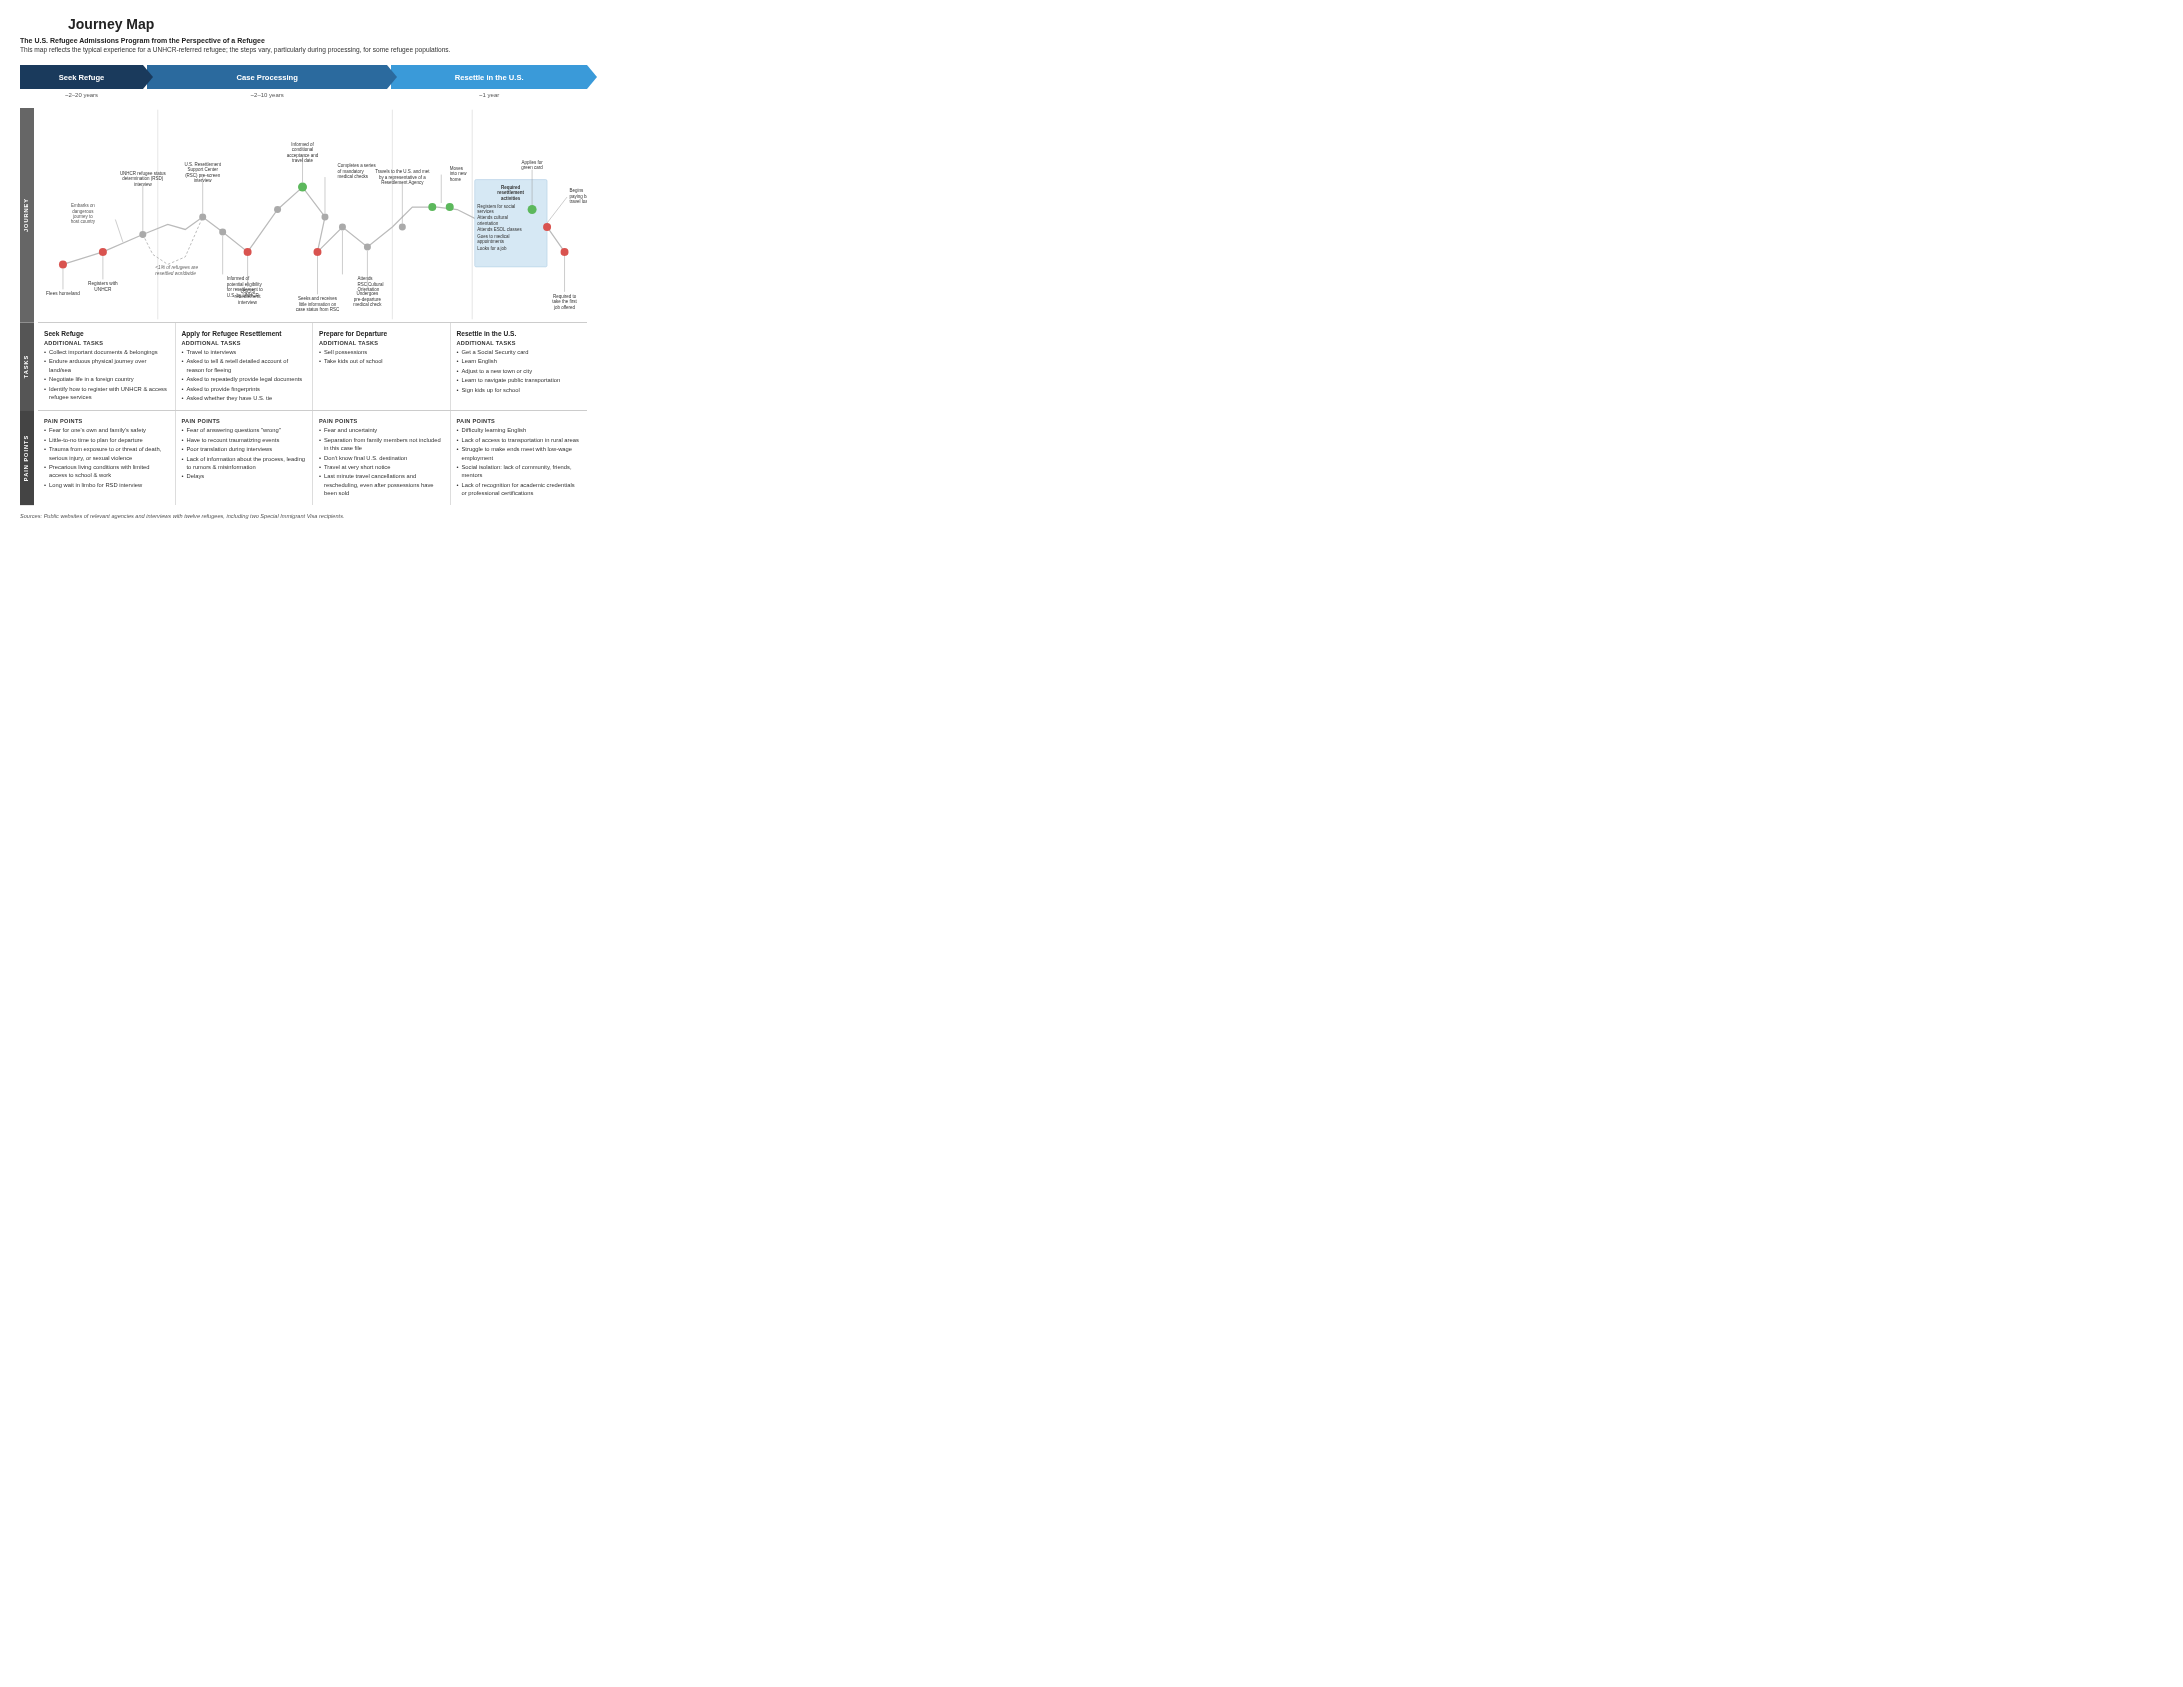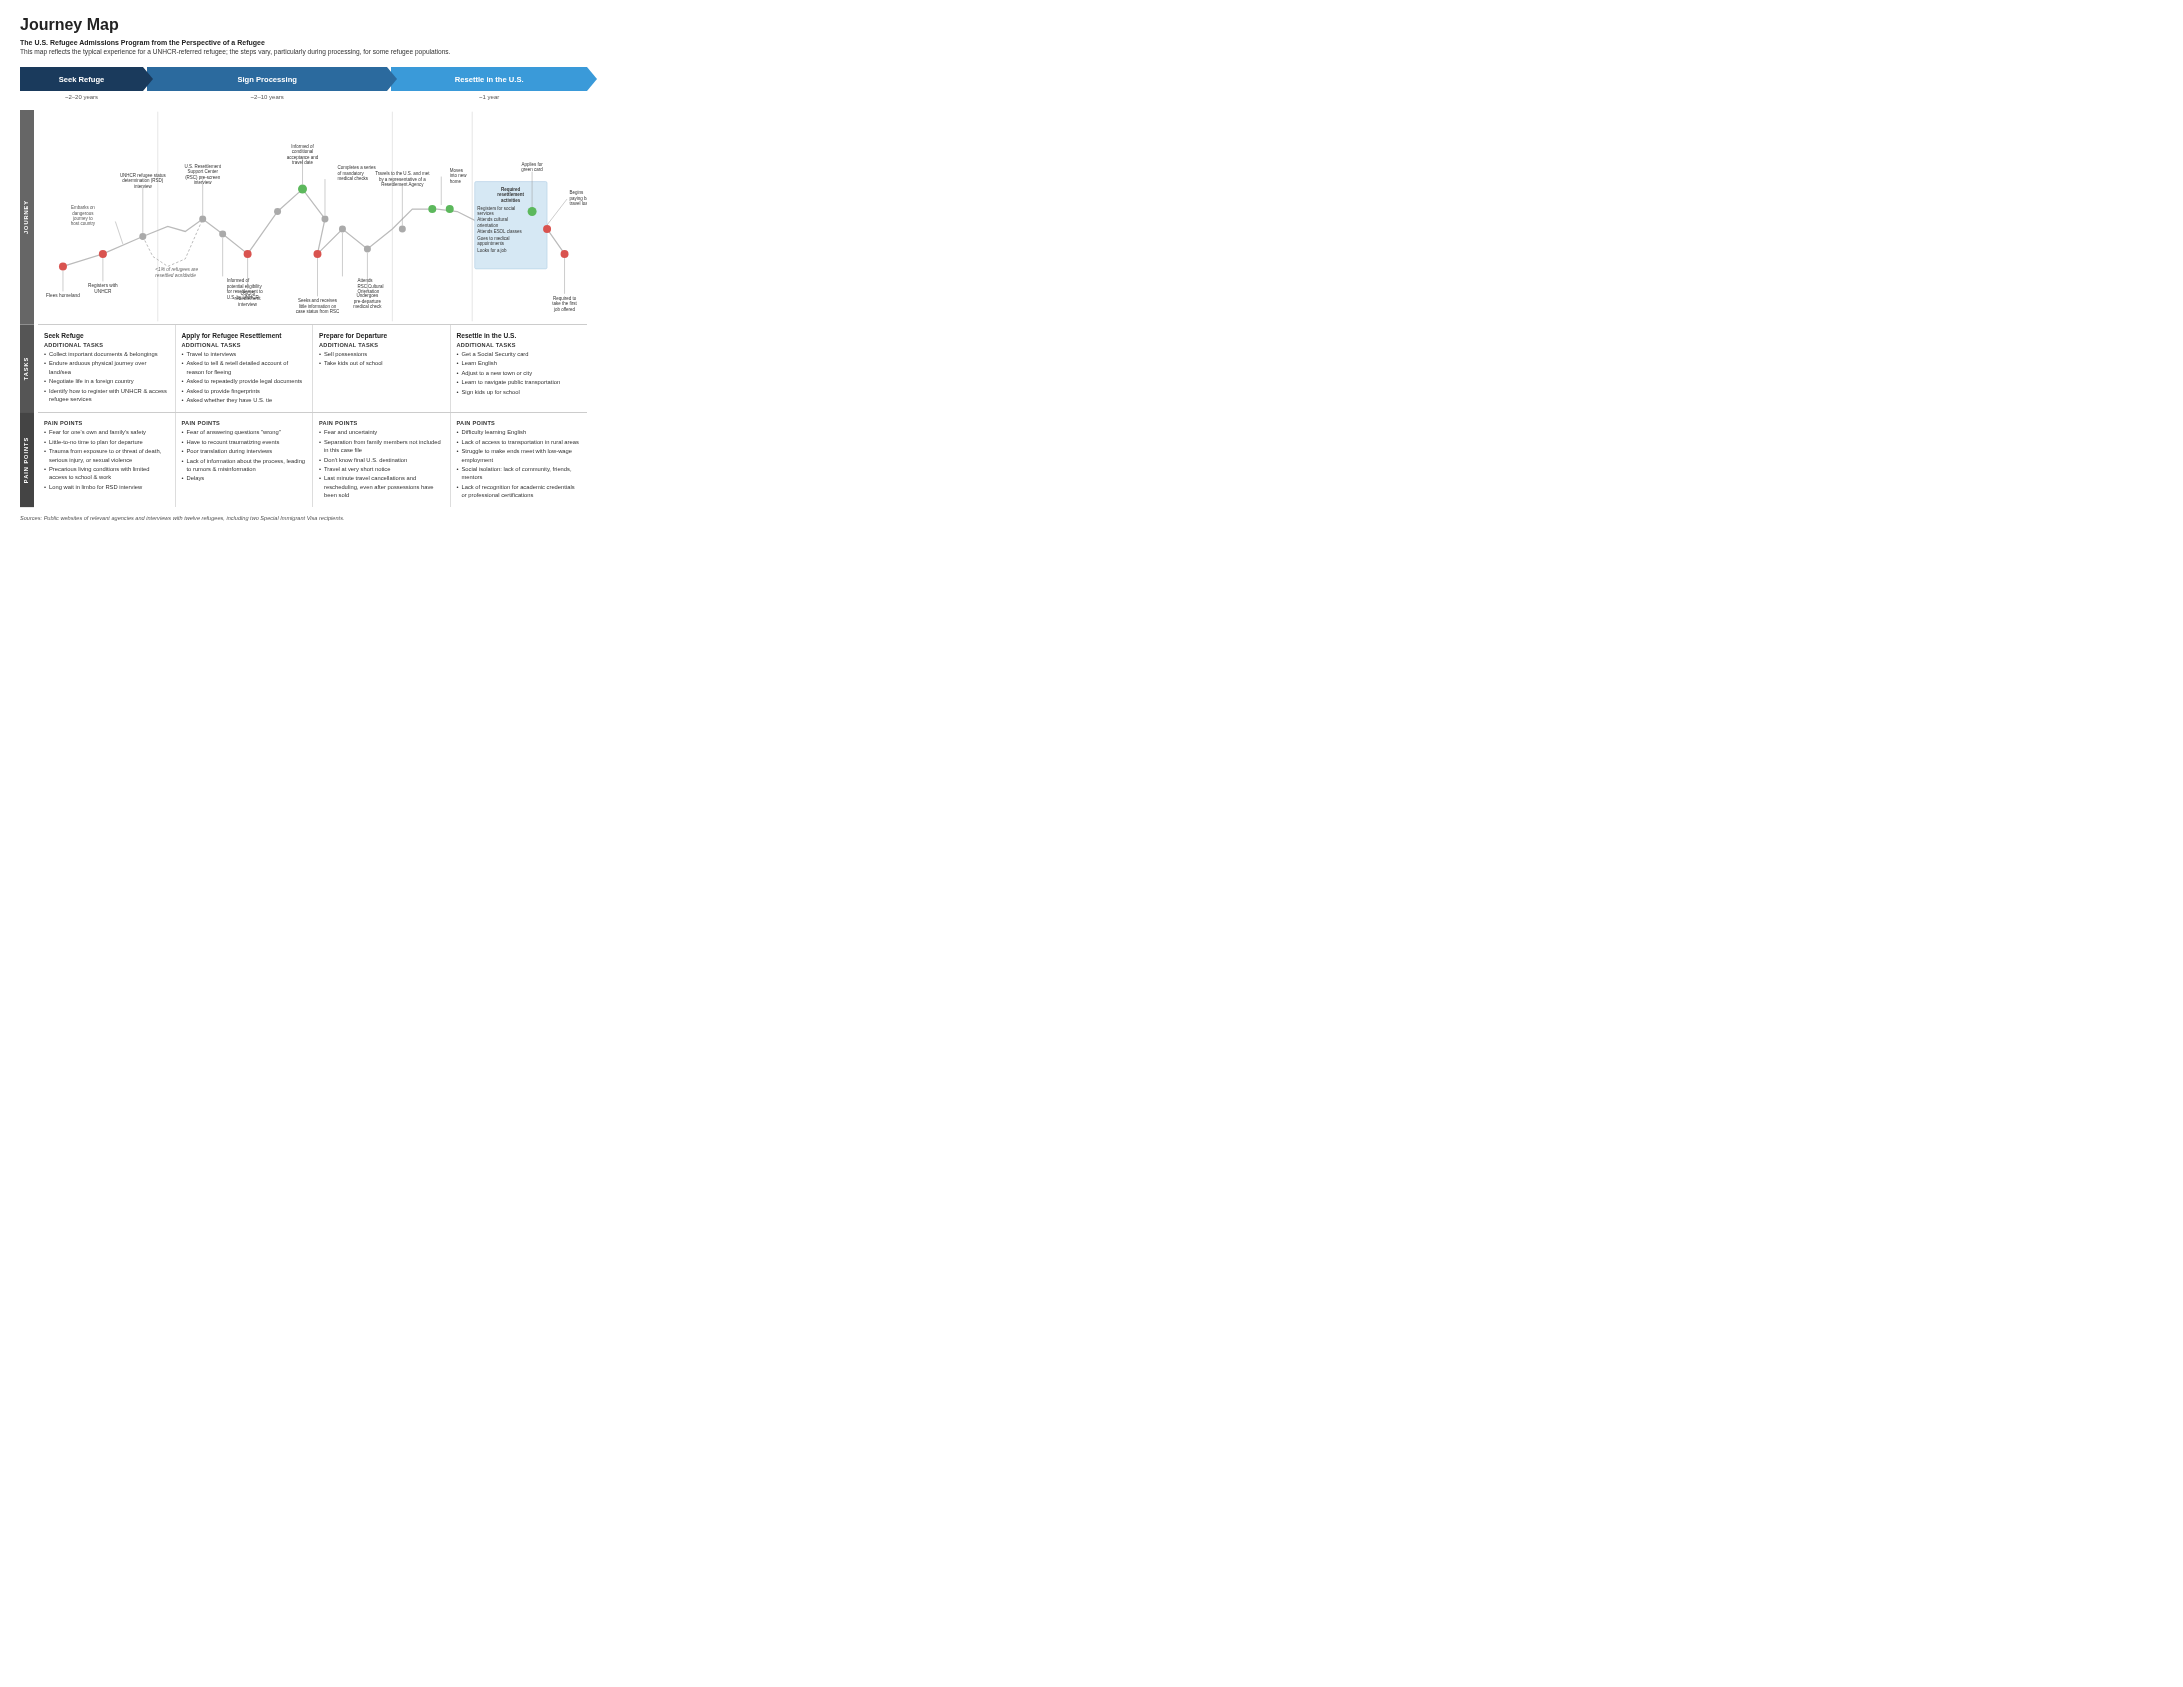--- a/index.html
+++ b/index.html
@@ -4,21 +4,21 @@
   <style>
     * { box-sizing: border-box; margin: 0; padding: 0; }
     body {
       font-family: Arial, Helvetica, sans-serif;
       background: #fff;
       color: #222;
       padding: 16px 20px;
       font-size: 6.6px;
       max-width: 607px;
     }
-    h1 { font-size: 16px; font-weight: bold; margin-bottom: 5px; }
+    h1 { font-size: 14px; font-weight: bold; margin-bottom: 5px; margin-left: 48px; }
     .subtitle-bold { font-weight: bold; font-size: 7px; margin-bottom: 2px; }
     .subtitle { font-size: 6.6px; color: #333; margin-bottom: 12px; }
 
     
     .phases-row {
       display: flex;
       width: 100%;
       margin-bottom: 0;
       height: 24px;
     }
@@ -172,21 +172,21 @@
 
 <h1>Journey Map</h1>
 <p class="subtitle-bold">The U.S. Refugee Admissions Program from the Perspective of a Refugee</p>
 <p class="subtitle">This map reflects the typical experience for a UNHCR-referred refugee; the steps vary, particularly during processing, for some refugee populations.</p>
 
 <div class="phases-row">
   <div class="phase-arrow phase-seek">
     <span>Seek Refuge</span>
   </div>
   <div class="phase-arrow phase-case">
-    <span>Sign Processing</span>
+    <span>Case Processing</span>
   </div>
   <div class="phase-arrow phase-resettle">
     <span>Resettle in the U.S.</span>
   </div>
 </div>
 
 <div class="time-row">
   <div class="time-label time-seek">~2–20 years</div>
   <div class="time-label time-case">~2–10 years</div>
   <div class="time-label time-resettle">~1 year</div>

